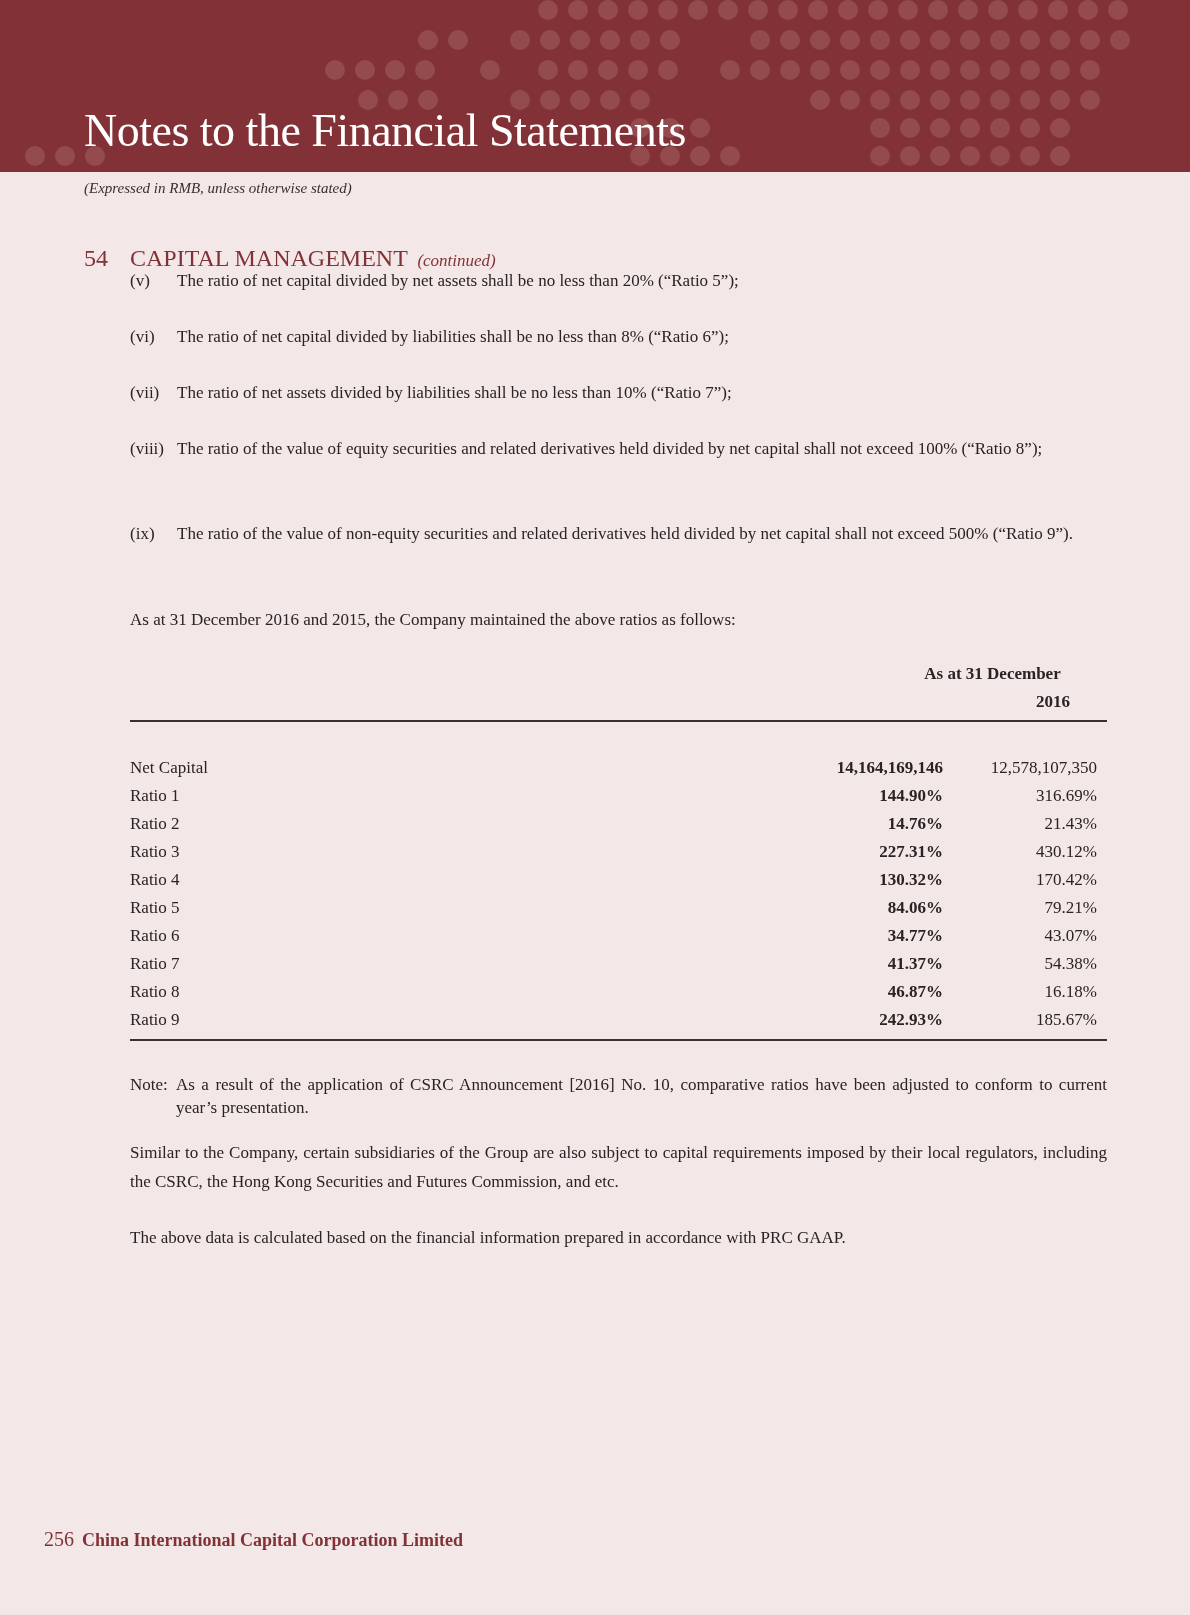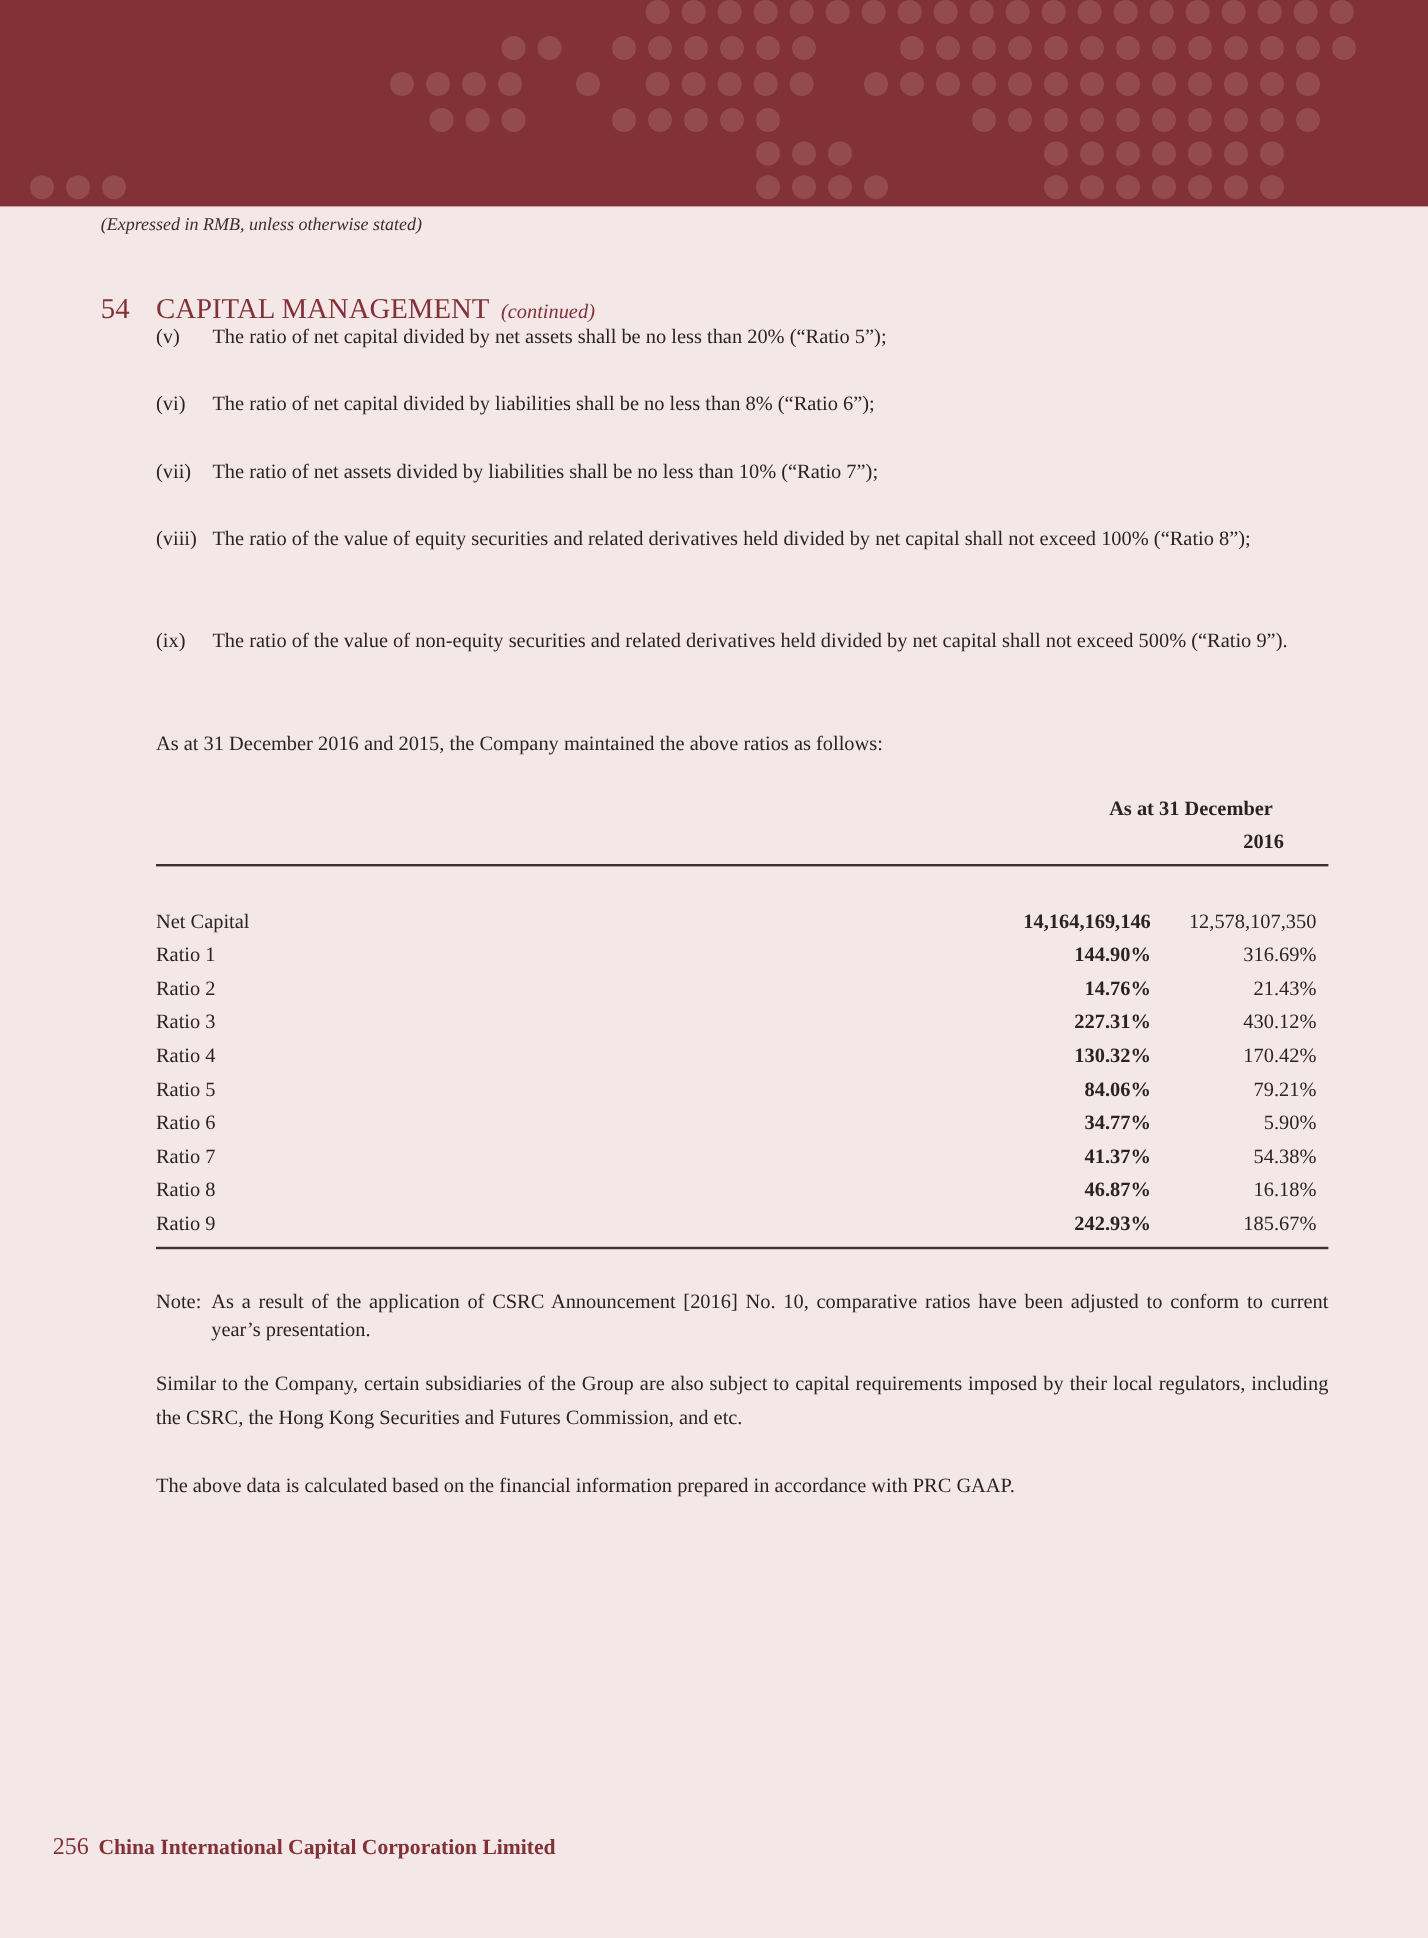--- a/index.html
+++ b/index.html
@@ -41,21 +41,21 @@
   }
   .table-wrap { position: absolute; left: 130px; top: 660px; width: 977px; }
   .th-group {
     position: absolute; left: 748px; top: 4px; width: 229px; text-align: center;
     font-weight: bold; font-size: 17px;
   }
   .th-year { position: absolute; top: 32px; font-size: 17px; }
   .rule { position: absolute; height: 2px; background: #3a3030; }
   .row { position: absolute; left: 0; width: 977px; height: 28px; font-size: 17px; }
   .row .label { position: absolute; left: 0; }
-  .row .v16 { position: absolute; right: 148px; font-weight: bold; }
+  .row .v16 { position: absolute; right: 164px; font-weight: bold; }
   .row .v15 { position: absolute; right: 10px; }
   .note {
     position: absolute; left: 130px; width: 977px; top: 1073px;
     font-size: 17px; line-height: 23px; text-align: justify;
   }
   .note .tag { position: absolute; left: 0; top: 0; }
   .note .text { display: block; margin-left: 46px; }
   .footer {
     position: absolute; left: 44px; top: 1528px; font-size: 18px; color: #823236;
   }
@@ -167,20 +167,21 @@
       <circle cx="700" cy="156" r="10" fill="#9a5558" opacity="0.7"></circle>
       <circle cx="730" cy="156" r="10" fill="#9a5558" opacity="0.7"></circle>
       <circle cx="880" cy="156" r="10" fill="#9a5558" opacity="0.7"></circle>
       <circle cx="910" cy="156" r="10" fill="#9a5558" opacity="0.7"></circle>
       <circle cx="940" cy="156" r="10" fill="#9a5558" opacity="0.7"></circle>
       <circle cx="970" cy="156" r="10" fill="#9a5558" opacity="0.7"></circle>
       <circle cx="1000" cy="156" r="10" fill="#9a5558" opacity="0.7"></circle>
       <circle cx="1030" cy="156" r="10" fill="#9a5558" opacity="0.7"></circle>
       <circle cx="1060" cy="156" r="10" fill="#9a5558" opacity="0.7"></circle>
     </svg>
+  <div class="banner-title">Notes to the Financial Statements</div>
 </div>
 <div class="subtitle">(Expressed in RMB, unless otherwise stated)</div>
 
 <div class="section-heading">
   <span class="num">54</span><span>CAPITAL MANAGEMENT</span>
   <span class="cont">(continued)</span>
 </div>
 
 <div class="item" style="top:266px">
   <span class="roman">(v)</span>
@@ -237,21 +238,21 @@
       <span class="v15">170.42%</span>
     </div>
   <div class="row" style="top:238px">
       <span class="label">Ratio 5</span>
       <span class="v16">84.06%</span>
       <span class="v15">79.21%</span>
     </div>
   <div class="row" style="top:266px">
       <span class="label">Ratio 6</span>
       <span class="v16">34.77%</span>
-      <span class="v15">5.90%</span>
+      <span class="v15">43.07%</span>
     </div>
   <div class="row" style="top:294px">
       <span class="label">Ratio 7</span>
       <span class="v16">41.37%</span>
       <span class="v15">54.38%</span>
     </div>
   <div class="row" style="top:322px">
       <span class="label">Ratio 8</span>
       <span class="v16">46.87%</span>
       <span class="v15">16.18%</span>

